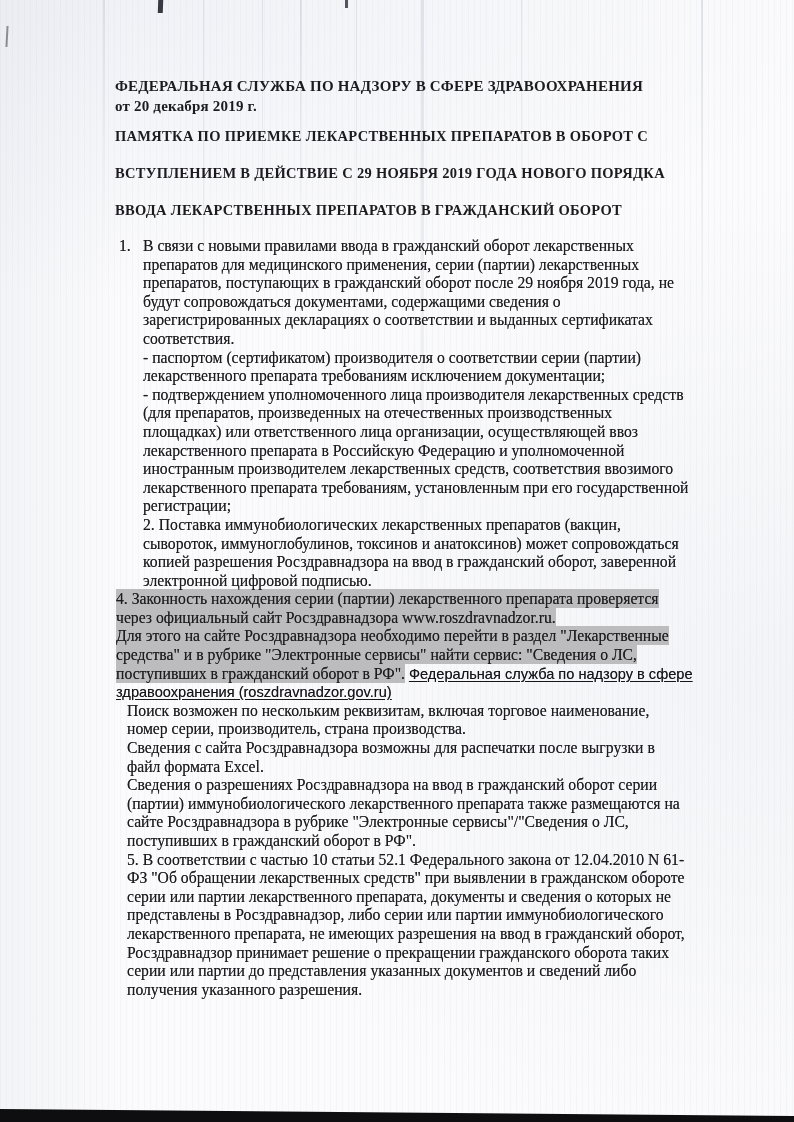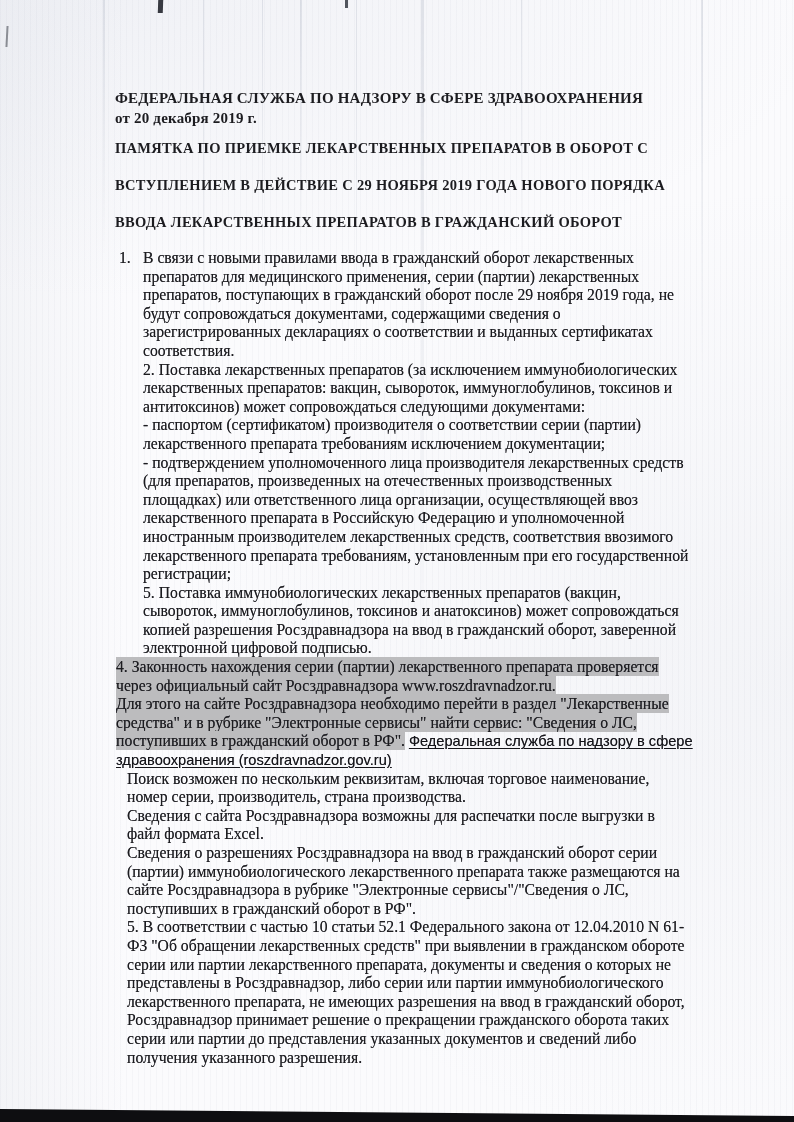--- a/index.html
+++ b/index.html
@@ -38,21 +38,21 @@
   .mark-a{left:158px;top:0;width:5px;height:13px;background:#23262d;opacity:.9;transform:rotate(2deg);}
   .mark-b{left:345px;top:0;width:3px;height:8px;background:#343842;opacity:.85;}
   .mark-c{left:6px;top:26px;width:2px;height:21px;background:#3c4049;opacity:.55;transform:rotate(3deg);}
   .bottom-edge{
     position:absolute;left:0;bottom:0;width:794px;height:16px;
     background:#0e0e11;
     clip-path:polygon(0 3px,100% 10px,100% 16px,0 16px);
     filter:drop-shadow(0 -1px 2px rgba(20,20,25,.45));
   }
   
-  .content{position:absolute;left:0;top:12px;width:794px;padding-top:76px;box-sizing:border-box;}
+  .content{position:absolute;left:0;top:0;width:794px;padding-top:76px;box-sizing:border-box;}
   .hdr{margin-left:115px;font-weight:bold;font-size:15px;line-height:20px;letter-spacing:.2px;}
   .titleblock{margin:10px 0 0 115px;}
   .title-line{font-weight:bold;font-size:14.5px;line-height:20px;margin-bottom:17px;letter-spacing:.3px;white-space:nowrap;}
   .body{
     margin:9px 0 0 143px;
     font-size:15.7px;line-height:18.6px;
     text-shadow:0 0 .6px rgba(28,28,35,.65);
   }
   .sec1{width:548px;position:relative;}
   .sec2{width:580px;margin-left:-27px;}
@@ -89,24 +89,23 @@
       <div class="title-line">ПАМЯТКА ПО ПРИЕМКЕ ЛЕКАРСТВЕННЫХ ПРЕПАРАТОВ В ОБОРОТ С</div>
       <div class="title-line">ВСТУПЛЕНИЕМ В ДЕЙСТВИЕ С 29 НОЯБРЯ 2019 ГОДА НОВОГО ПОРЯДКА</div>
       <div class="title-line">ВВОДА ЛЕКАРСТВЕННЫХ ПРЕПАРАТОВ В ГРАЖДАНСКИЙ ОБОРОТ</div>
     </div>
 
     <div class="body">
 
       <div class="sec1">
         <span class="marker">1.</span>
         <p class="para">В связи с новыми правилами ввода в гражданский оборот лекарственных препаратов для медицинского применения, серии (партии) лекарственных препаратов, поступающих в гражданский оборот после 29 ноября 2019 года, не будут сопровождаться документами, содержащими сведения о зарегистрированных декларациях о соответствии и выданных сертификатах соответствия.</p>
-        <p class="para">2. Поставка лекарственных препаратов (за исключением иммунобиологических лекарственных препаратов: вакцин, сывороток, иммуноглобулинов, токсинов и антитоксинов) может сопровождаться следующими документами:</p>
         <p class="para">- паспортом (сертификатом) производителя о соответствии серии (партии) лекарственного препарата требованиям исключением документации;</p>
         <p class="para">- подтверждением уполномоченного лица производителя лекарственных средств (для препаратов, произведенных на отечественных производственных площадках) или ответственного лица организации, осуществляющей ввоз лекарственного препарата в Российскую Федерацию и уполномоченной иностранным производителем лекарственных средств, соответствия ввозимого лекарственного препарата требованиям, установленным при его государственной регистрации;</p>
-        <p class="para">5. Поставка иммунобиологических лекарственных препаратов (вакцин, сывороток, иммуноглобулинов, токсинов и анатоксинов) может сопровождаться копией разрешения Росздравнадзора на ввод в гражданский оборот, заверенной электронной цифровой подписью.</p>
+        <p class="para">2. Поставка иммунобиологических лекарственных препаратов (вакцин, сывороток, иммуноглобулинов, токсинов и анатоксинов) может сопровождаться копией разрешения Росздравнадзора на ввод в гражданский оборот, заверенной электронной цифровой подписью.</p>
       </div>
 
       <div class="sec2">
         <p class="para"><span class="hl">4. Законность нахождения серии (партии) лекарственного препарата проверяется через официальный сайт Росздравнадзора www.roszdravnadzor.ru.</span></p>
         <p class="para"><span class="hl">Для этого на сайте Росздравнадзора необходимо перейти в раздел "Лекарственные средства" и в рубрике "Электронные сервисы" найти сервис: "Сведения о ЛС, поступивших в гражданский оборот в РФ".</span>
           <a class="doclink" href="#">Федеральная служба по надзору в сфере здравоохранения (roszdravnadzor.gov.ru)</a></p>
       </div>
 
       <div class="sec3">
         <p class="para">Поиск возможен по нескольким реквизитам, включая торговое наименование, номер серии, производитель, страна производства.</p>

